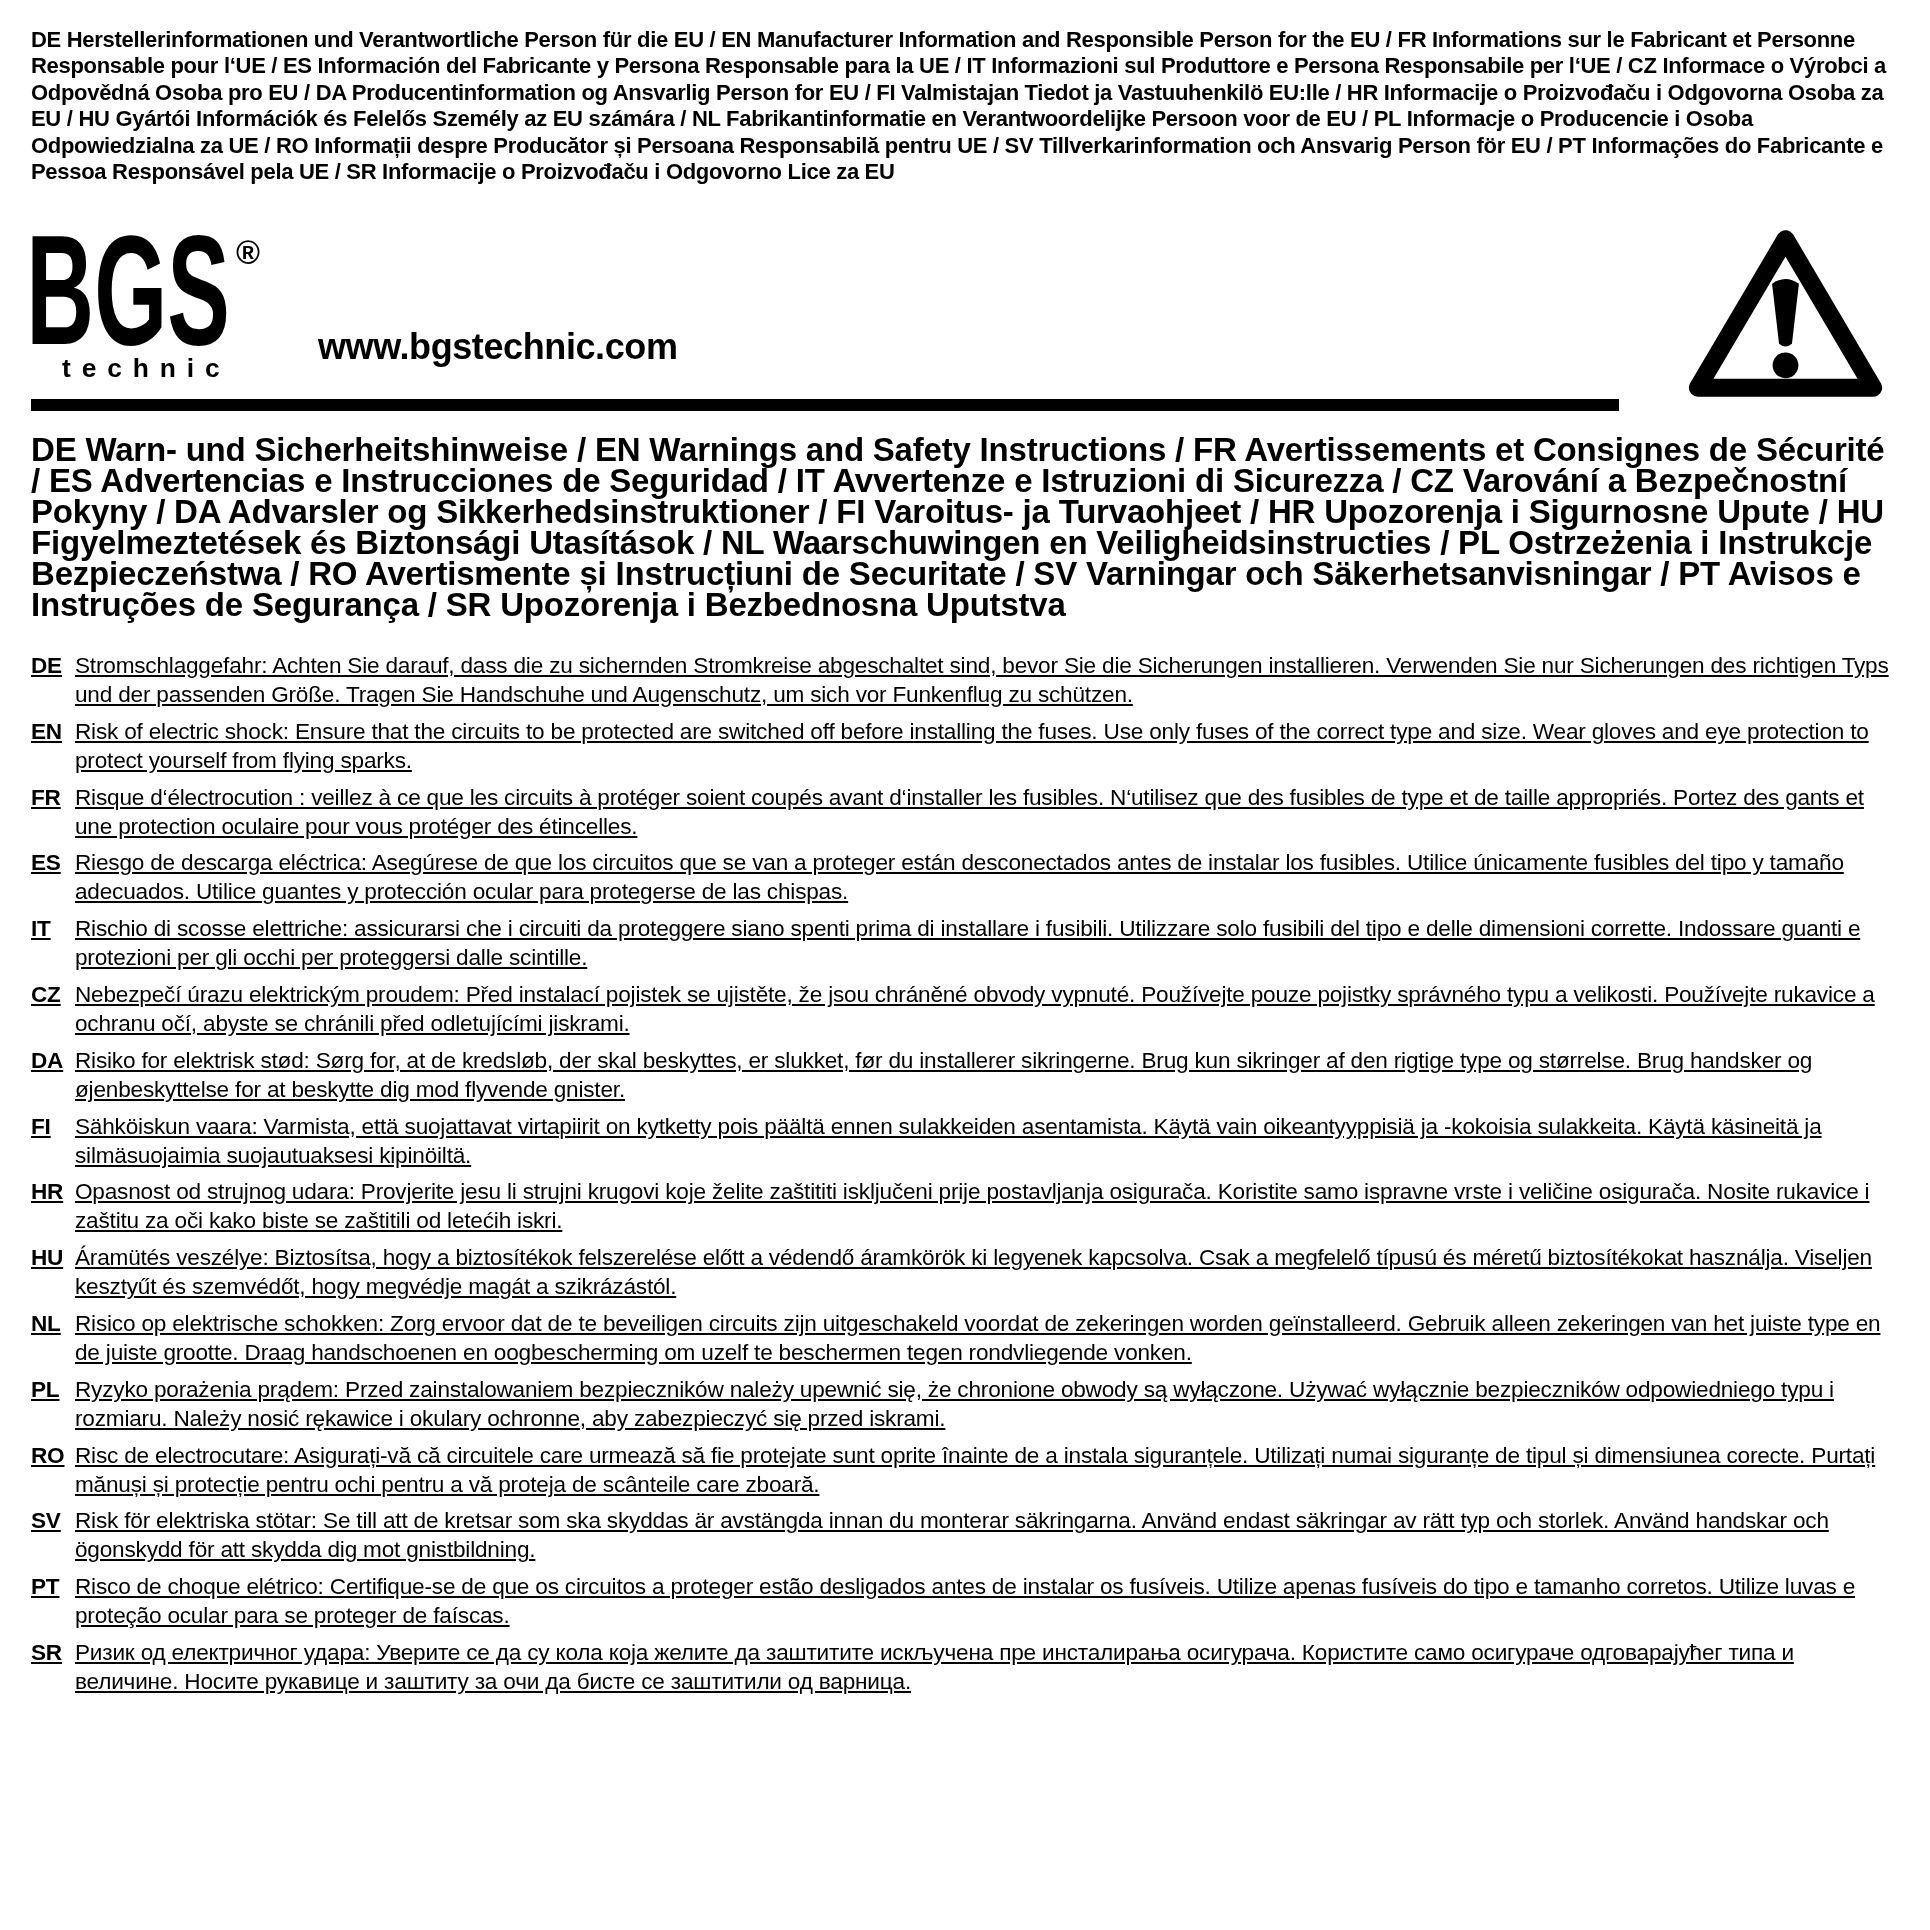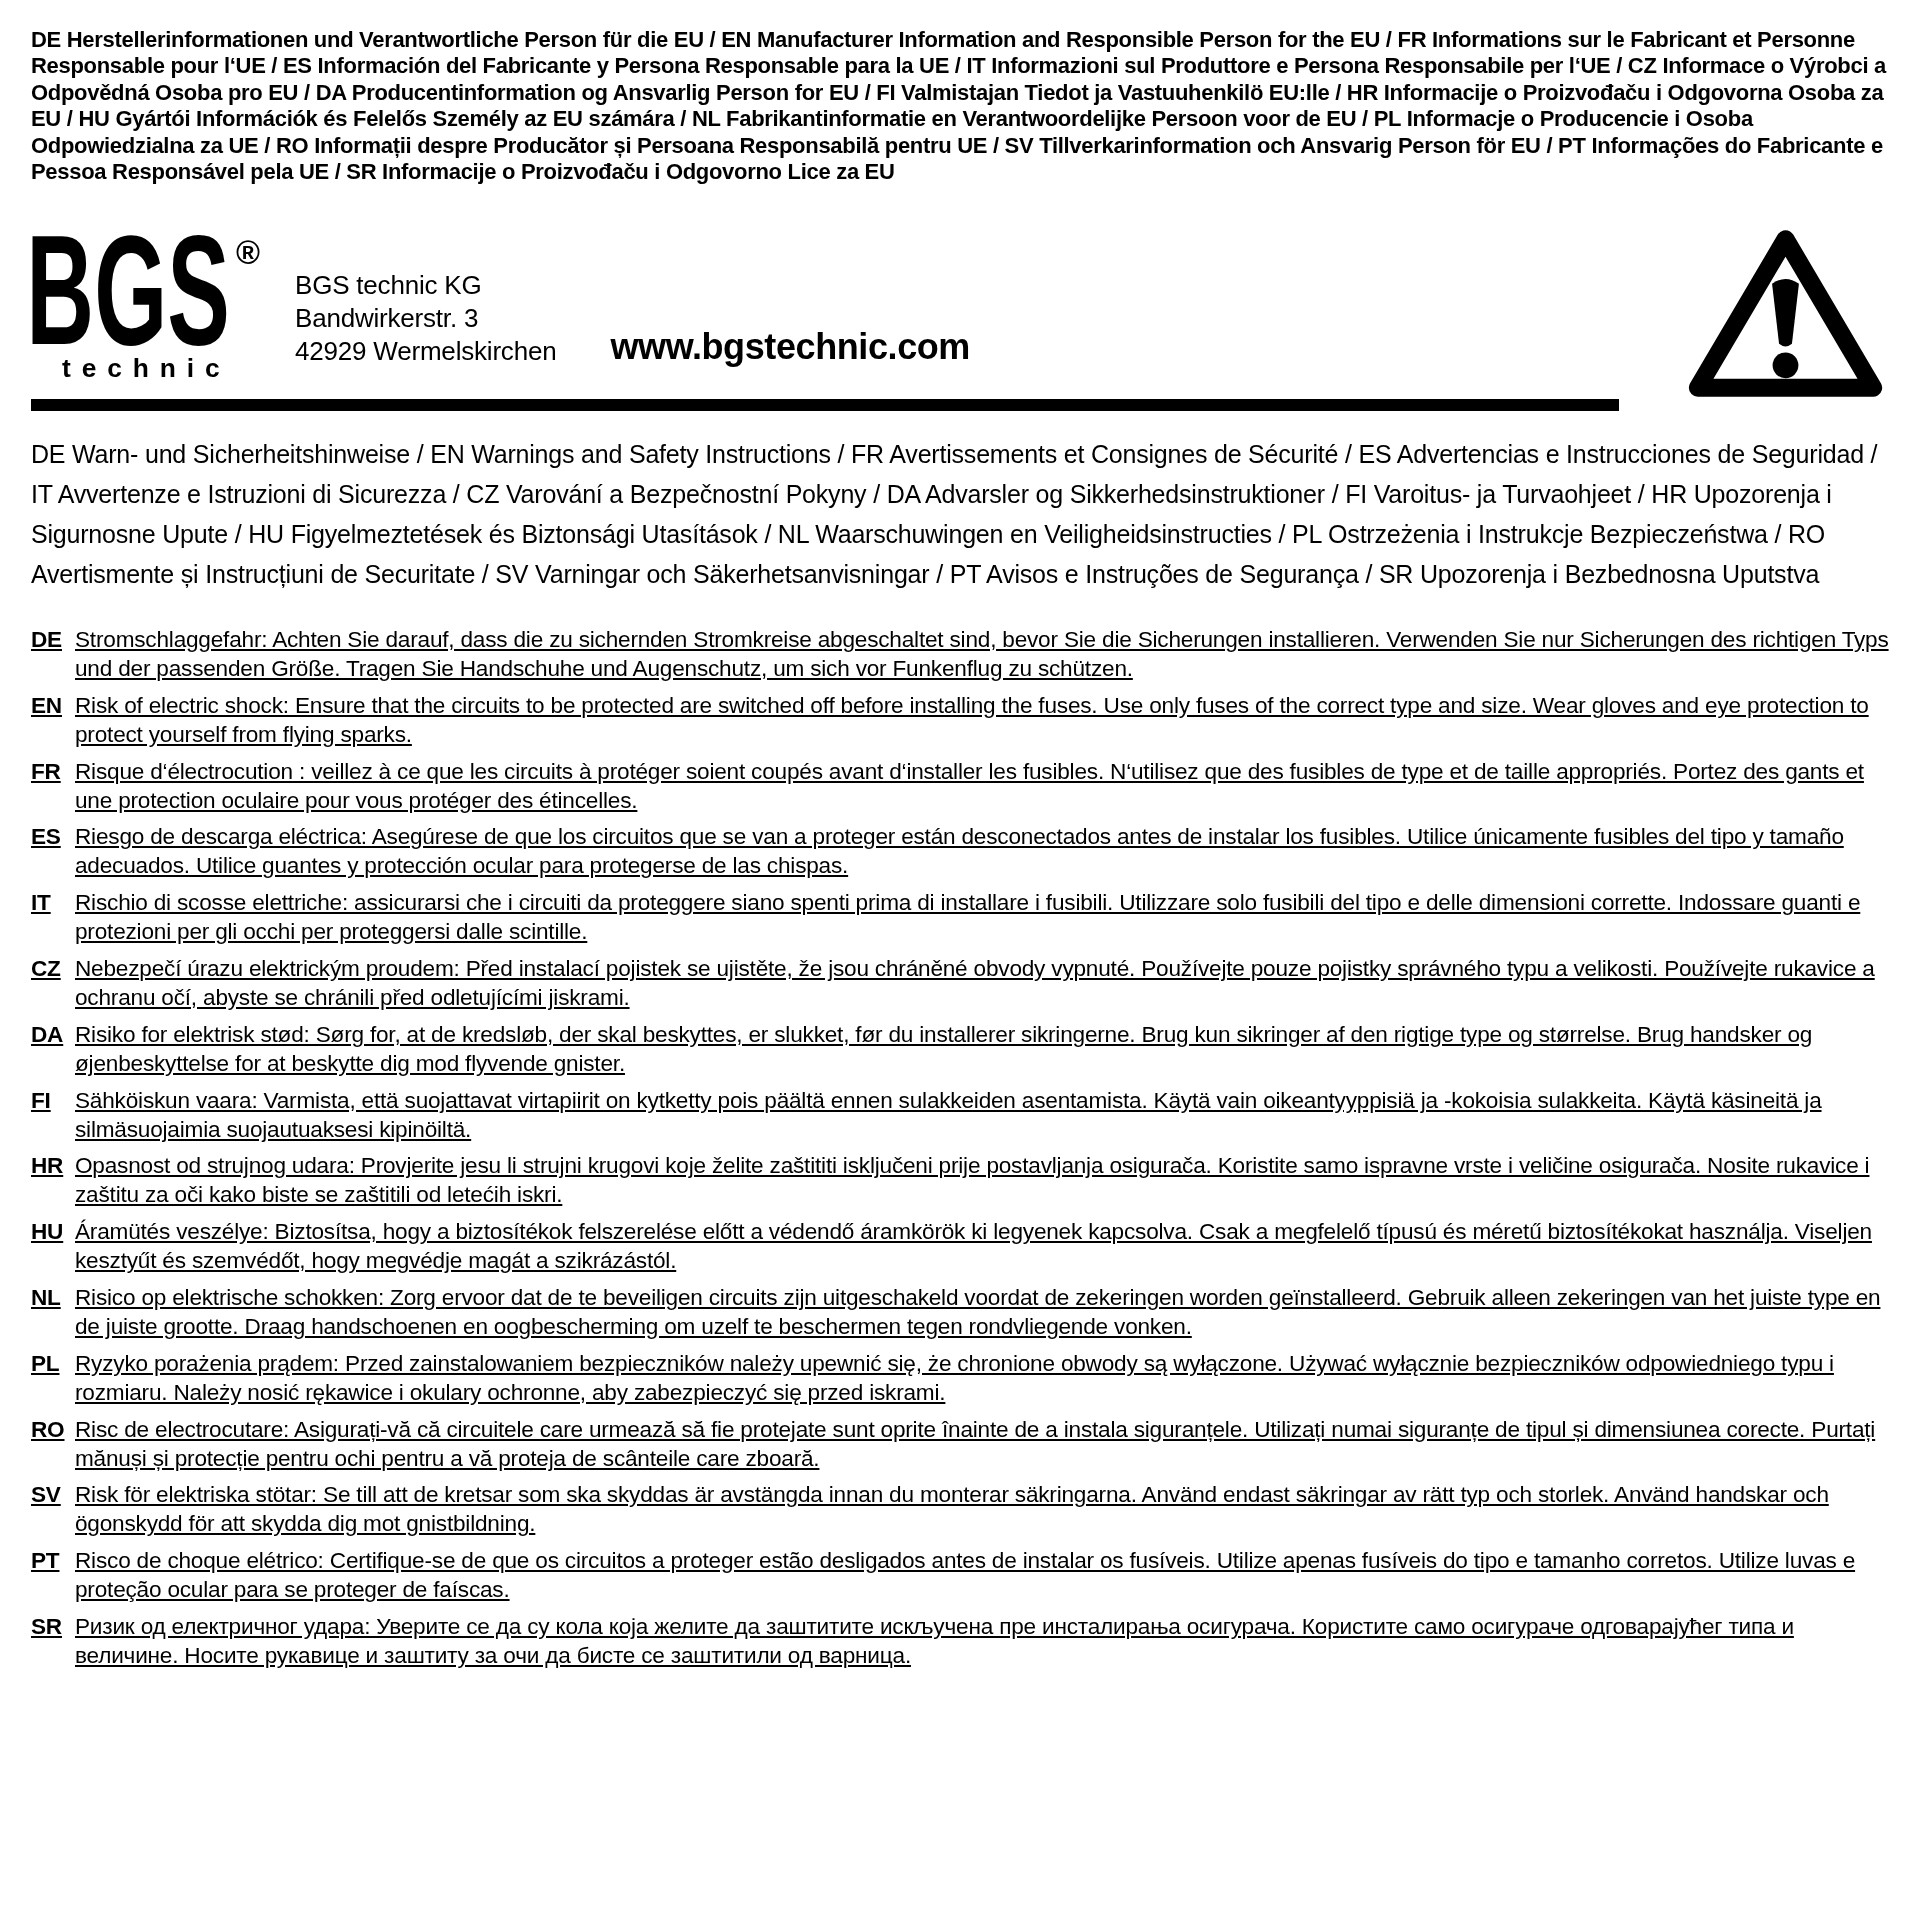--- a/index.html
+++ b/index.html
@@ -39,23 +39,23 @@
     height: 179px;
   }
   .rule {
     margin-top: 14px;
     width: 1588px;
     height: 12.5px;
     background: #000000;
   }
   .warnings-heading {
     margin-top: 23px;
-    font-weight: normal;
-    font-size: 25px;
-    line-height: 40px;
+    font-weight: bold;
+    font-size: 33px;
+    line-height: 31px;
     letter-spacing: -0.2px;
     width: 1868px;
   }
   .warnings-list { margin-top: 31px; }
   .warn-row {
     display: flex;
     margin-bottom: 7.8px;
     font-size: 22.6px;
     line-height: 29px;
     letter-spacing: -0.2px;
@@ -77,25 +77,20 @@
   <div class="company-row">
 
     <div class="logo-wrap">
       <svg viewBox="0 0 300 200" width="233" height="156">
         <text x="-6" y="152" font-family="Liberation Sans, sans-serif" font-weight="bold" font-size="200" textLength="262" lengthAdjust="spacingAndGlyphs" fill="#000">BGS</text>
         <text x="264" y="48" font-family="Liberation Sans, sans-serif" font-weight="bold" font-size="42" fill="#000">®</text>
         <text x="40" y="194" font-family="Liberation Sans, sans-serif" font-weight="bold" font-size="34" letter-spacing="14" fill="#000">technic</text>
       </svg>
     </div>
 
-    <div class="addr-col">
-      <div>BGS technic KG</div>
-      <div>Bandwirkerstr. 3</div>
-      <div>42929 Wermelskirchen</div>
-    </div>
 
 
     <div class="website">www.bgstechnic.com</div>
   </div>
 
   <svg class="warning-triangle" viewBox="0 0 112 100">
     <path d="M56 9 L105 92 L7 92 Z" fill="none" stroke="#000000" stroke-width="10" stroke-linejoin="round"></path>
     <path d="M48.5 34 Q56 28.5 63.5 34 L59.6 67.5 Q56 70.5 52.4 67.5 Z" fill="#000000"></path>
     <circle cx="56" cy="79.5" r="7.2" fill="#000000"></circle>
   </svg>

